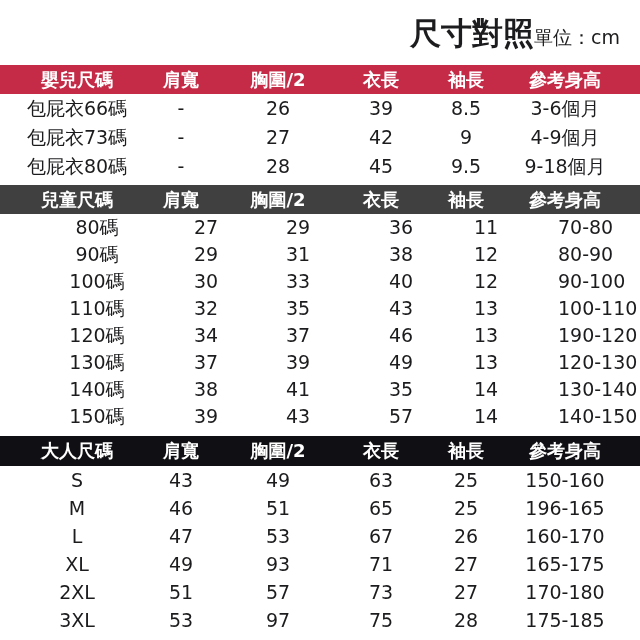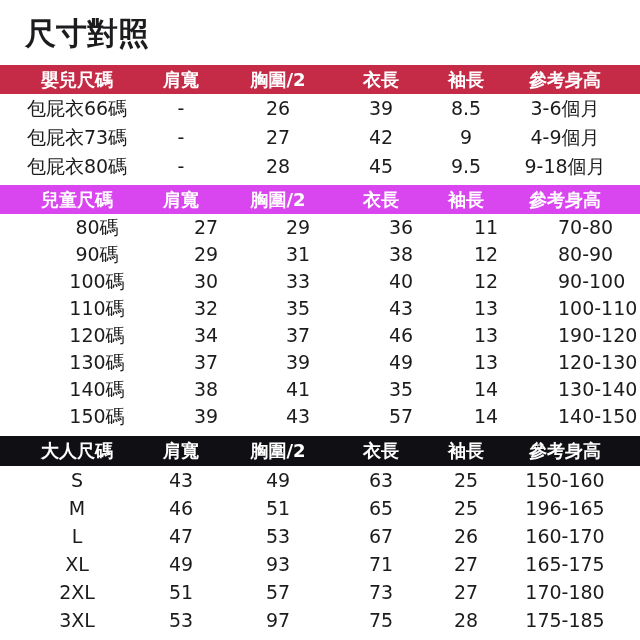--- a/index.html
+++ b/index.html
@@ -2,50 +2,51 @@
 <html><head>
 <meta charset="utf-8">
 <style>
   html,body{margin:0;padding:0;}
   body{
     width:640px;height:640px;background:#ffffff;
     font-family:"DejaVu Sans","Liberation Sans",sans-serif;
     color:#1c1c1e;overflow:hidden;
   }
   .topbar{
-    display:flex;justify-content:flex-start;align-items:flex-end;
+    display:flex;justify-content:flex-end;align-items:flex-end;
     padding:15px 20px 0 25px;height:49px;box-sizing:border-box;
   }
   .title{margin:0;font-size:31px;font-weight:700;line-height:1;letter-spacing:0;}
   .unit{font-size:19px;line-height:1;padding-bottom:2px;}
   table.size-table{
     width:640px;border-collapse:collapse;table-layout:fixed;
   }
   col.c1{width:154px;} col.c2{width:54px;} col.c3{width:140px;}
   col.c4{width:66px;}  col.c5{width:104px;} col.c6{width:122px;}
   th,td{text-align:center;padding:0;margin:0;}
   th:last-child,td:last-child{padding-right:28px;}
   thead th{color:#ffffff;font-size:18px;font-weight:600;height:16px;line-height:29px;}
   tbody td{font-size:19px;height:29px;line-height:29px;white-space:nowrap;}
   table.baby{margin-top:16px;}
   table.baby thead th{background:#c52b46;}
   table.child{margin-top:4px;}
-  table.child thead th{background:#d946ef;}
+  table.child thead th{background:#404040;}
   table.child tbody td{height:27px;line-height:27px;padding-left:40px;}
   table.adult{margin-top:6px;}
   table.adult thead th{background:#101014;height:30px;line-height:30px;}
   table.adult tbody td{height:28px;line-height:28px;}
 </style>
 </head>
 <body>
 
 <div class="page">
 
   <header class="topbar">
     <h1 class="title">尺寸對照</h1>
+    <span class="unit">單位：cm</span>
   </header>
 
   <table class="size-table baby">
     <colgroup>
       <col class="c1">
         <col class="c2">
         <col class="c3">
         <col class="c4">
         <col class="c5">
         <col class="c6">

